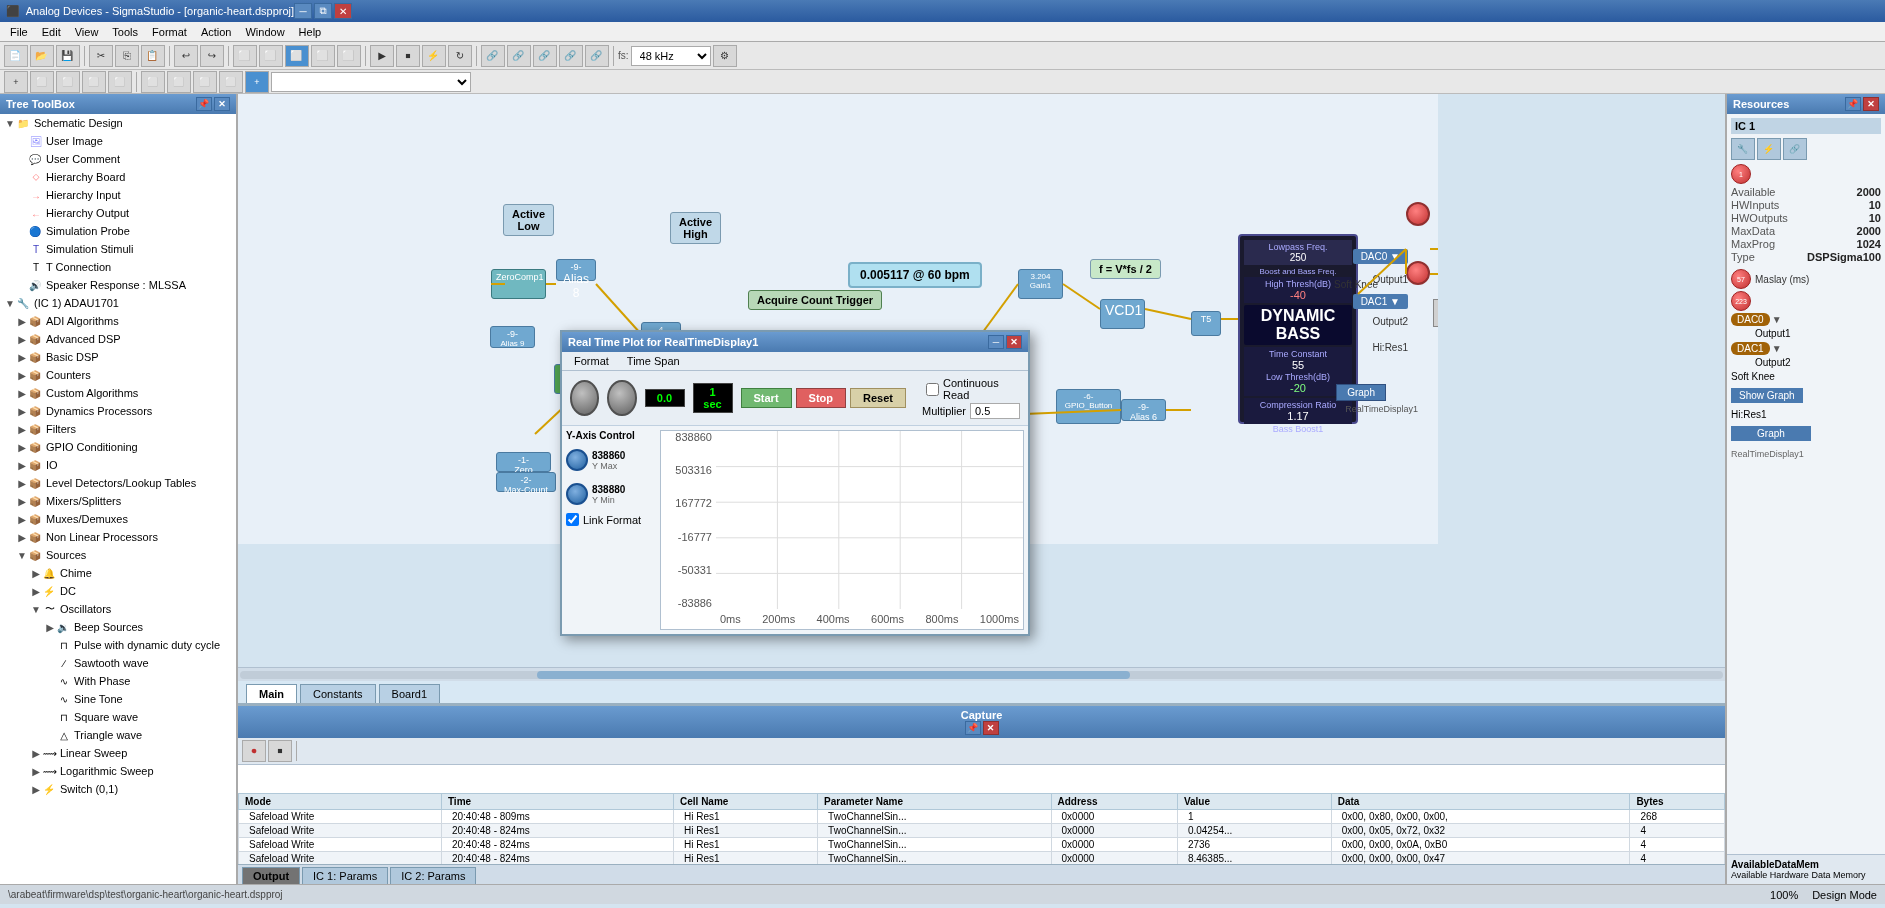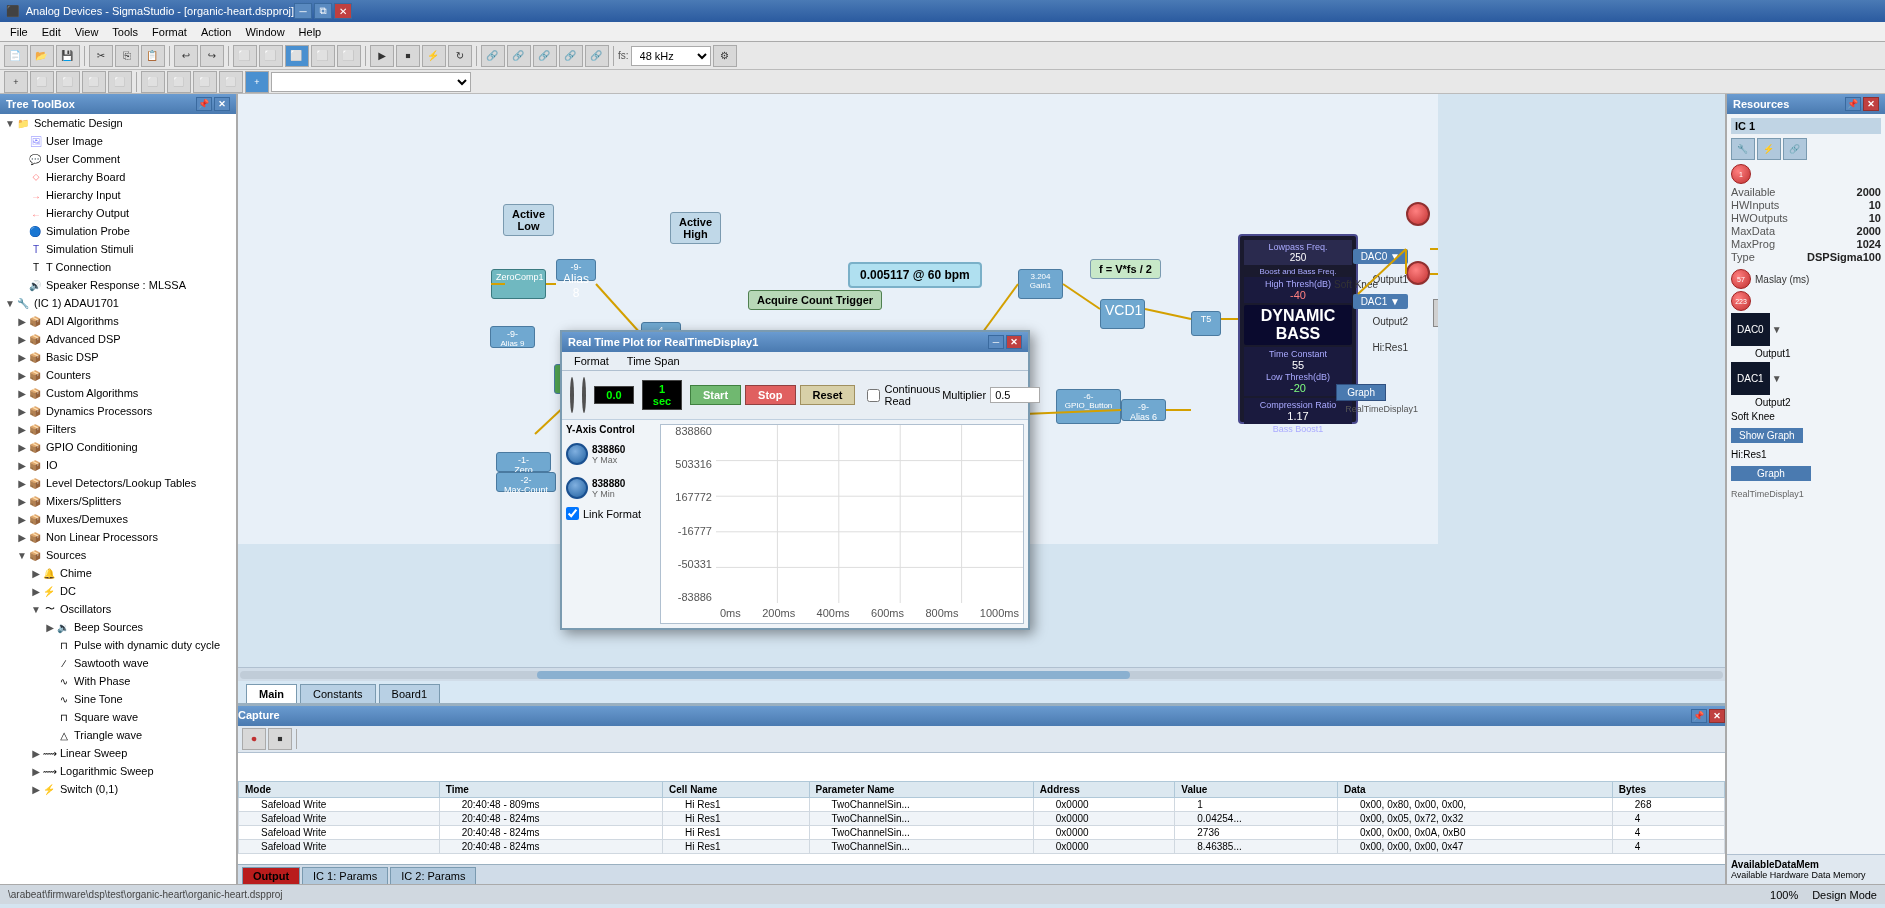--- a/index.html
+++ b/index.html
@@ -227,21 +227,23 @@
       display: flex;
       flex-direction: column;
     }
     #capture-header {
       background: linear-gradient(to bottom, #6a9bd0, #4a7ab0);
       color: white;
       padding: 3px 0;
       font-size: 11px;
       font-weight: bold;
       display: flex;
+      align-items: center;
       justify-content: space-between;
+      flex-direction: column;
     }
     #capture-toolbar {
       background: #e0e8f0;
       border-bottom: 1px solid #b0c0d0;
       padding: 2px 4px;
       display: flex;
       gap: 2px;
       align-items: center;
     }
     #capture-table {
@@ -259,42 +261,42 @@
       border: 1px solid #b0c8d8;
       padding: 2px 6px;
       text-align: left;
       font-size: 10px;
       font-weight: bold;
       position: sticky;
       top: 0;
     }
     .cap-table td {
       border: 1px solid #d0d8e0;
-      padding: 1px 22px;
+      padding: 1px 10px;
       font-size: 10px;
     }
     .cap-table tr:nth-child(even) td { background: #f0f4f8; }
 
     
     #output-tabs {
       background: #d0dce8;
       display: flex;
       padding: 2px 4px 0;
       border-top: 1px solid #9ab0c0;
     }
     .out-tab {
       padding: 2px 10px;
       background: #b0c8dc;
       border: 1px solid #7a9ab0;
       border-bottom: none;
       cursor: pointer;
       font-size: 11px;
       margin-right: 2px;
     }
-    .out-tab.active { background: #b91c1c; font-weight: bold; }
+    .out-tab.active { background: #737373; font-weight: bold; }
 
     
     #right-panel {
       width: 160px;
       background: #d8e8f0;
       border-left: 2px solid #aaa;
       display: flex;
       flex-direction: column;
       overflow: hidden;
     }
@@ -358,25 +360,25 @@
     }
     .res-key { color: #555; }
     .res-val { color: #222; font-weight: bold; }
     .dac-btn {
       display: flex;
       align-items: center;
       gap: 2px;
       margin: 2px 0;
     }
     .dac-label {
-      background: #0f172a;
+      background: #a16207;
       color: white;
-      padding: 11px 6px;
+      padding: 1px 6px;
       font-size: 10px;
-      border-radius: 0;
+      border-radius: 6px;
     }
     .dac-arrow {
       font-size: 10px;
       color: #555;
     }
     .res-graph-btn {
       background: #4a7ab0;
       color: white;
       padding: 2px 8px;
       border: none;
@@ -1427,21 +1429,21 @@
   <div id="rtp-controls">
     <div class="rtp-knob"></div>
     <div class="rtp-knob"></div>
     <div class="rtp-display">0.0</div>
     <div class="rtp-display">1 sec</div>
     <div class="rtp-btn-group">
       <button class="rtp-action-btn start">Start</button>
       <button class="rtp-action-btn stop">Stop</button>
       <button class="rtp-action-btn reset">Reset</button>
     </div>
-    <div style="display:flex;flex-direction:row;gap:2px;">
+    <div style="display:flex;flex-direction:column;gap:2px;margin-left:8px;">
       <div class="rtp-check-row">
         <input type="checkbox" style="">
         <span>Continuous Read</span>
       </div>
       <div class="rtp-multiplier">
         <span>Multiplier</span>
         <input type="text" class="rtp-mult-input" value="0.5" style="">
       </div>
     </div>
   </div>

